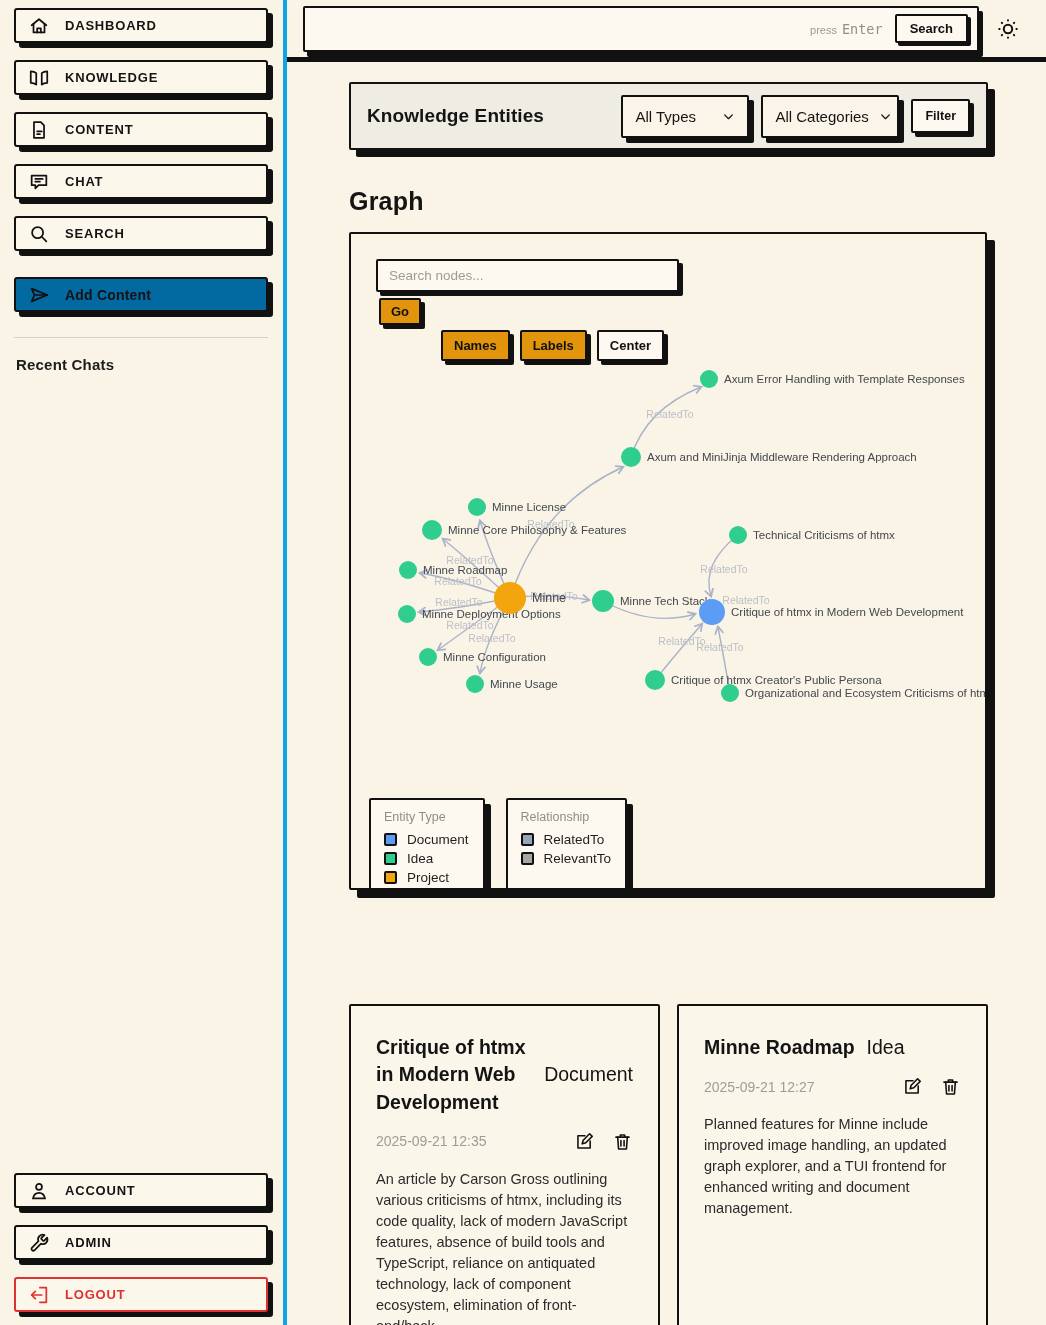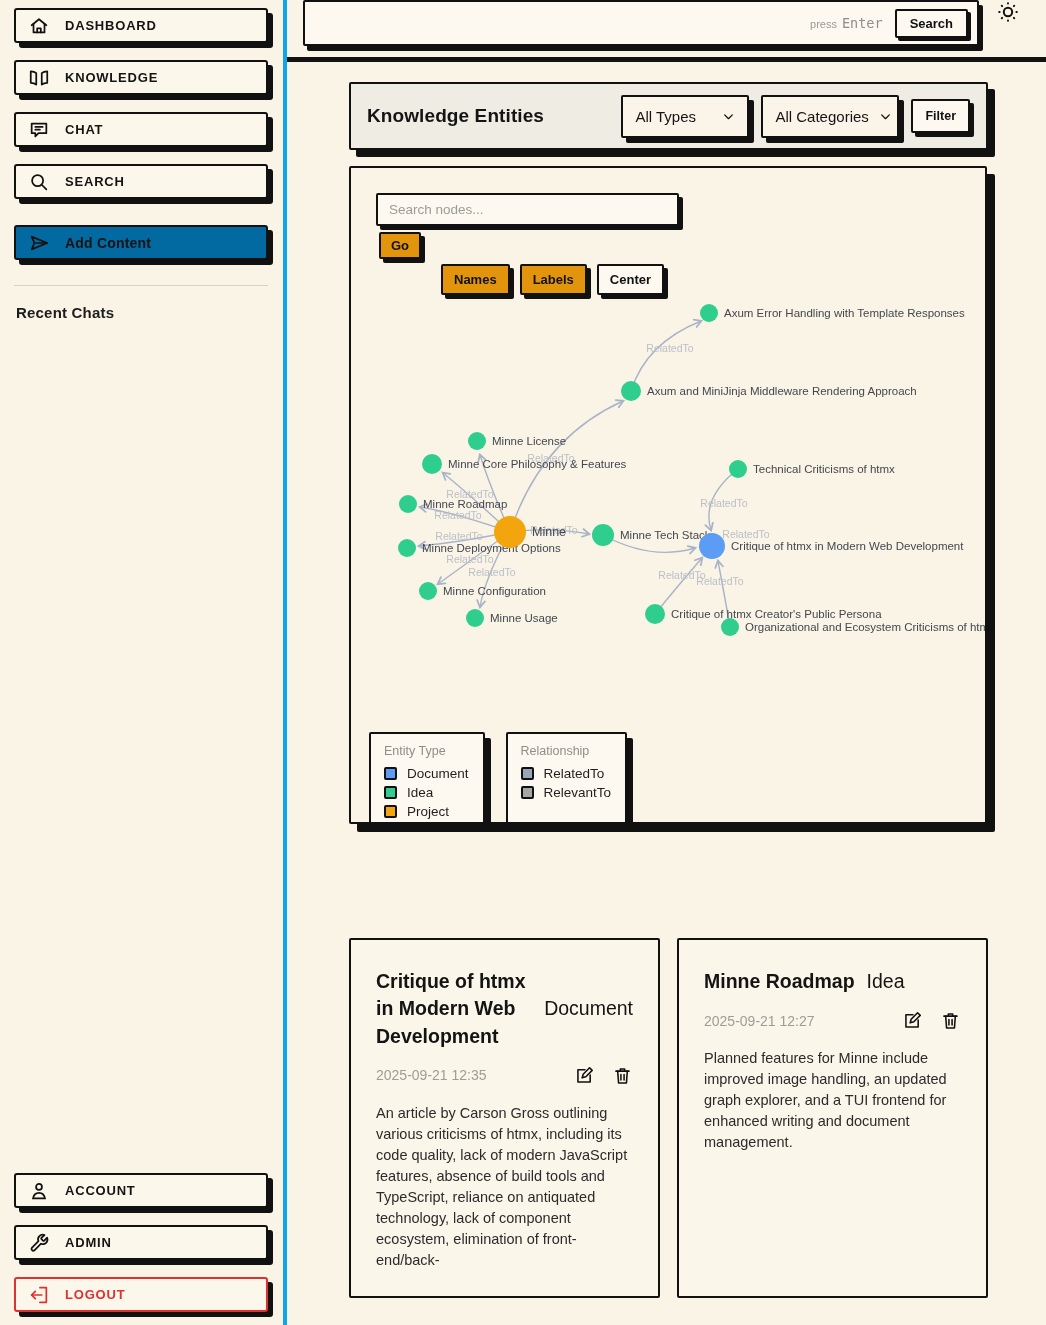--- a/index.html
+++ b/index.html
@@ -28,21 +28,21 @@
   .side-btn svg { flex-shrink:0; }
   .side-btn.orange { background:#0369a1; }
   .side-btn.logout { border-color:#E03131; color:#E03131; letter-spacing:0.8px; }
   .side-divider { border:none; border-top:1px solid #D8D2C4; margin:8px 0 18px 0; }
   .recent-chats { font-size:15px; font-weight:700; letter-spacing:0.2px; color:#1c1c1c; padding-left:2px; }
   .side-bottom { margin-top:auto; }
   
   .main { flex:1; display:flex; flex-direction:column; min-width:0; }
   .header {
     height:62px; border-bottom:5px solid #111;
-    display:flex; padding:0 16px; gap:15px; flex-shrink:0;
+    display:flex; align-items:center; padding:0 16px; gap:15px; flex-shrink:0;
   }
   .header-search {
     width:676px; height:46px;
     background:#FDF9F0; border:2px solid #111; border-radius:2px;
     box-shadow:4px 5px 0 #111;
     display:flex; align-items:center; padding:0 9px 0 12px; gap:12px;
   }
   .header-search input {
     flex:1; border:none; outline:none; background:transparent;
     font-family:"Liberation Sans", sans-serif; font-size:14px;
@@ -141,20 +141,30 @@
       <svg width="22" height="22" viewBox="0 0 24 24" fill="none" stroke="#111" stroke-width="1.9" stroke-linecap="round" stroke-linejoin="round">
           <path d="M3 4.8c2.6 0 4.6.6 6 1.9v12.5c-1.4-1.3-3.4-1.9-6-1.9z"></path>
           <path d="M21 4.8c-2.6 0-4.6.6-6 1.9v12.5c1.4-1.3 3.4-1.9 6-1.9z"></path>
         </svg>
     </span>
     <span>KNOWLEDGE</span>
   </div>
   <div class="side-btn">
     <span style="display:flex">
       <svg width="22" height="22" viewBox="0 0 24 24" fill="none" stroke="#111" stroke-width="1.9" stroke-linecap="round" stroke-linejoin="round">
+          <path d="M6.5 3.5h7.5l3.5 3.5v13.5H6.5z"></path>
+          <path d="M10 13.5h5"></path>
+          <path d="M10 16.5h3"></path>
+        </svg>
+    </span>
+    <span>CONTENT</span>
+  </div>
+  <div class="side-btn">
+    <span style="display:flex">
+      <svg width="22" height="22" viewBox="0 0 24 24" fill="none" stroke="#111" stroke-width="1.9" stroke-linecap="round" stroke-linejoin="round">
           <path d="M4 5h16v10.5h-8.5L8 19v-3.5H4z"></path>
           <path d="M8 8.6h8"></path>
           <path d="M8 11.6h5"></path>
         </svg>
     </span>
     <span>CHAT</span>
   </div>
   <div class="side-btn">
     <span style="display:flex">
       <svg width="22" height="22" viewBox="0 0 24 24" fill="none" stroke="#111" stroke-width="1.9" stroke-linecap="round">
@@ -245,20 +255,21 @@
         <span class="sel-label">All Categories</span>
         <span style="display:flex">
           <svg width="13" height="13" viewBox="0 0 24 24" fill="none" stroke="#111" stroke-width="2.4" stroke-linecap="round" stroke-linejoin="round">
               <path d="m5 9 7 7 7-7"></path>
             </svg>
         </span>
       </div>
       <button class="btn filter-btn">Filter</button>
     </div>
 
+    <h2 class="graph-heading">Graph</h2>
 
     <div class="graph-panel">
       <svg class="graph-svg" viewBox="0 0 638 658" width="638" height="658">
         <defs>
           <marker id="arrow" viewBox="0 0 10 10" refX="7.5" refY="5" markerWidth="7" markerHeight="7" orient="auto">
             <path d="M1 1 L8 5 L1 9" fill="none" stroke="#A9B3C7" stroke-width="1.8" stroke-linecap="round"></path>
           </marker>
         </defs>
       <path d="M159,364 Q138,316 129,287" class="edge" marker-end="url(#arrow)"></path>
           <path d="M159,364 Q118,326 92,305" class="edge" marker-end="url(#arrow)"></path>

